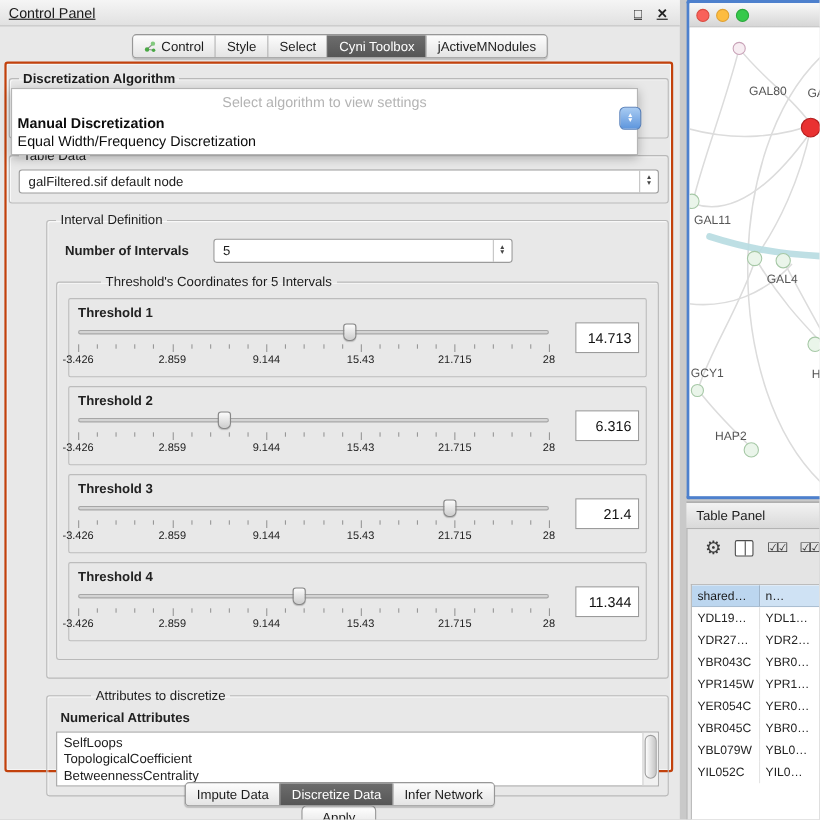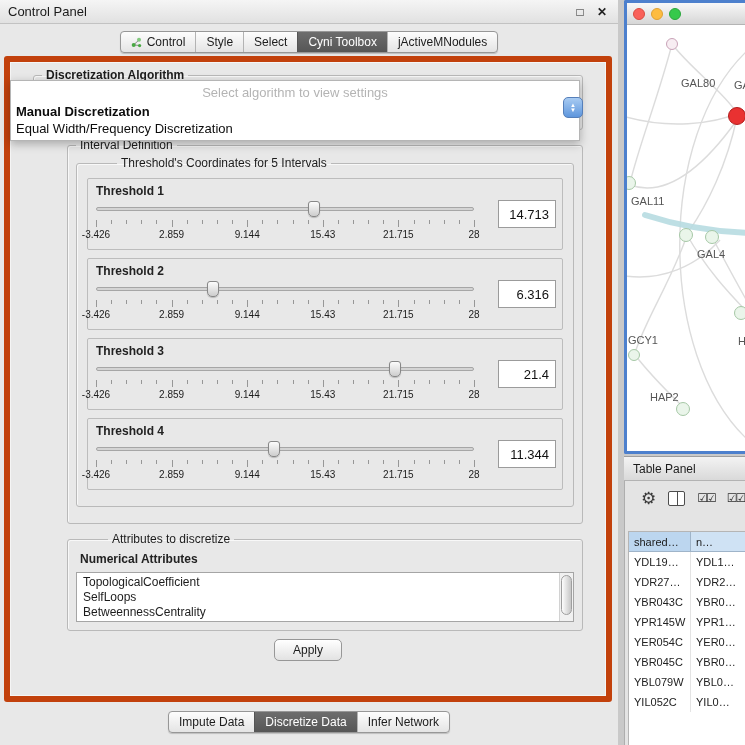--- a/index.html
+++ b/index.html
@@ -11,43 +11,43 @@
     overflow:hidden;
     font-size:12px;
     color:#222;
   }
 
   
   .left-panel { position:absolute; left:0; top:0; width:618px; height:745px; background:#e8e8e8; }
   .titlebar {
     height:24px; background:linear-gradient(#f5f5f5,#e1e1e1);
     border-bottom:1px solid #c2c2c2; display:flex; align-items:center;
-    padding:0 8px; font-size:13px; color:#1a1a1a;
+    padding:0 8px; font-size:13px; color:#1a1a1a;text-decoration:underline;
   }
   .titlebar .spacer { flex:1; }
   .tb-icon { width:16px; text-align:center; font-size:12px; color:#222; margin-left:6px; cursor:default; }
   .tb-icon.close { font-weight:bold; }
 
   .tabrow { display:flex; justify-content:center; padding:7px 0 3px; }
   .seg {
     display:inline-flex; border:1px solid #979797; border-radius:4px; overflow:hidden;
     background:linear-gradient(#fdfdfd,#e4e4e4); box-shadow:0 1px 1px rgba(0,0,0,.18);
   }
   .seg .tab {
     padding:3px 10px; font-size:12px; color:#1c1c1c; border-left:1px solid #b3b3b3;
     display:flex; align-items:center; gap:5px; white-space:nowrap;
   }
   .seg .tab:first-child { border-left:none; }
   .seg .tab.selected { background:linear-gradient(#6d6d6d,#565656); color:#fff; border-left-color:#555; }
   .tab-icon svg { display:block; }
 
   .content {
     position:absolute; left:4px; top:56px; width:608px; height:646px;
-    border:6px solid #c2410c; border-radius:3px; background:#e8e8e8;
-    padding:6px 23px 0; box-shadow: inset 0 0 0 1px rgba(255,255,255,.55);
+    border:2px solid #c2410c; border-radius:3px; background:#e8e8e8;
+    padding:6px 2px 0; box-shadow: inset 0 0 0 1px rgba(255,255,255,.55);
   }
   fieldset.group {
     border:1px solid #b9b9b9; border-radius:3px; padding:4px 8px 8px;
     margin-bottom:8px; box-shadow: inset 1px 1px 0 rgba(255,255,255,.7);
   }
   fieldset.group legend { font-size:12px; padding:0 4px; color:#1c1c1c; }
   legend.bold { font-weight:bold; }
   legend.green { color:#2f9e2f; }
   legend.blue { color:#2727cc;margin-left:32px; }
 
@@ -227,25 +227,45 @@
             <span>jActiveMNodules</span>
           </div>
         </div>
     </div>
 
     <div class="content">
       <fieldset class="group" id="disc-group">
         <legend class="bold">Discretization Algorithm</legend>
       </fieldset>
 
+      <fieldset class="group">
+        <legend>Table Data</legend>
+        <div class="combo">
+          <span>galFiltered.sif default node</span>
+          <span class="arrows">
+              <i>▲</i>
+              <i>▼</i>
+            </span>
+        </div>
+      </fieldset>
 
       <div class="settings-pane">
         <fieldset class="group">
           <legend class="green">Interval Definition</legend>
 
+          <div class="num-row">
+            <label>Number of Intervals</label>
+            <div class="combo num-combo">
+              <span>5</span>
+              <span class="arrows">
+                  <i>▲</i>
+                  <i>▼</i>
+                </span>
+            </div>
+          </div>
 
           <fieldset class="group">
             <legend class="blue">Threshold's Coordinates for 5 Intervals</legend>
             <div id="threshold-list">
                 <div class="threshold-box">
     <div class="threshold-label">Threshold 1</div>
     <div class="slider-area">
       <div class="slider-track"></div>
       <div class="slider-thumb" style="left: calc(57.7% - 6px);"></div>
       <div class="ticks">
@@ -421,22 +441,22 @@
   </div>
               </div>
           </fieldset>
         </fieldset>
 
         <fieldset class="group">
           <legend class="blue">Attributes to discretize</legend>
           <div class="attr-title">Numerical Attributes</div>
           <div class="list">
             <div id="attr-items">
+                <div class="item">SelfLoops</div>
                 <div class="item">TopologicalCoefficient</div>
-                <div class="item">SelfLoops</div>
                 <div class="item">BetweennessCentrality</div>
               </div>
             <div class="vscroll">
                 <div class="vthumb"></div>
               </div>
           </div>
         </fieldset>
       </div>
 
       <div class="apply-row">

